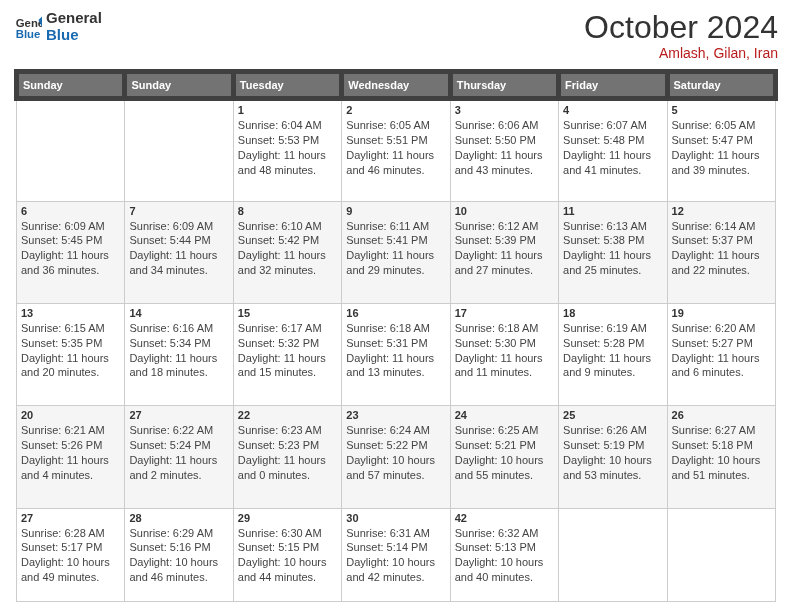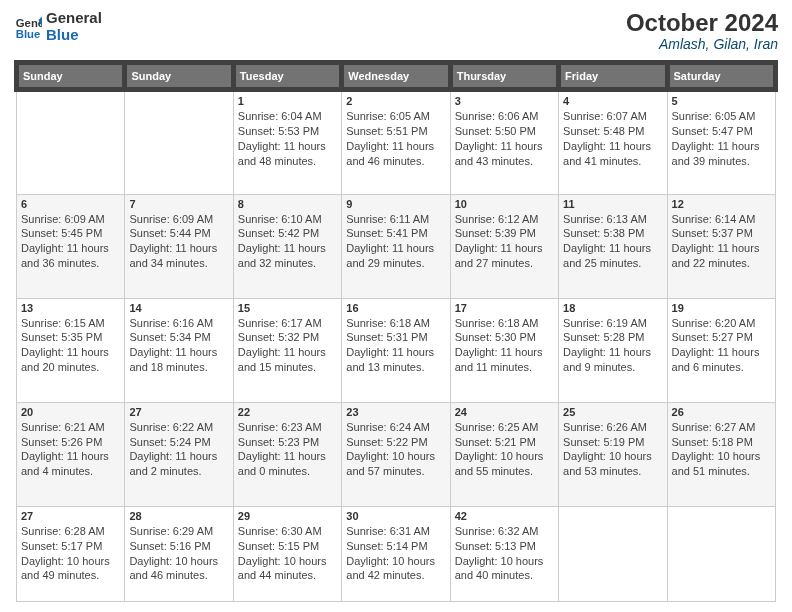--- a/index.html
+++ b/index.html
@@ -30,29 +30,28 @@
       gap: 4px;
     }
     .logo-icon {
       width: 28px;
       height: 28px;
     }
     .title-block {
       text-align: right;
     }
     .month-title {
-      font-size: 24px;
-      font-weight: 700;
+      font-size: 32px;
+      font-weight: 400;
       color: #333;
       line-height: 1.1;
     }
     .subtitle {
       font-size: 14px;
-      color: #0c4a6e;
-      font-style: italic;
+      color: #b91c1c;
     }
     .calendar {
       flex: 1;
       border: 1px solid #ccc;
       border-collapse: collapse;
       width: 100%;
       table-layout: fixed;
     }
     .calendar th {
       background: #737373;

